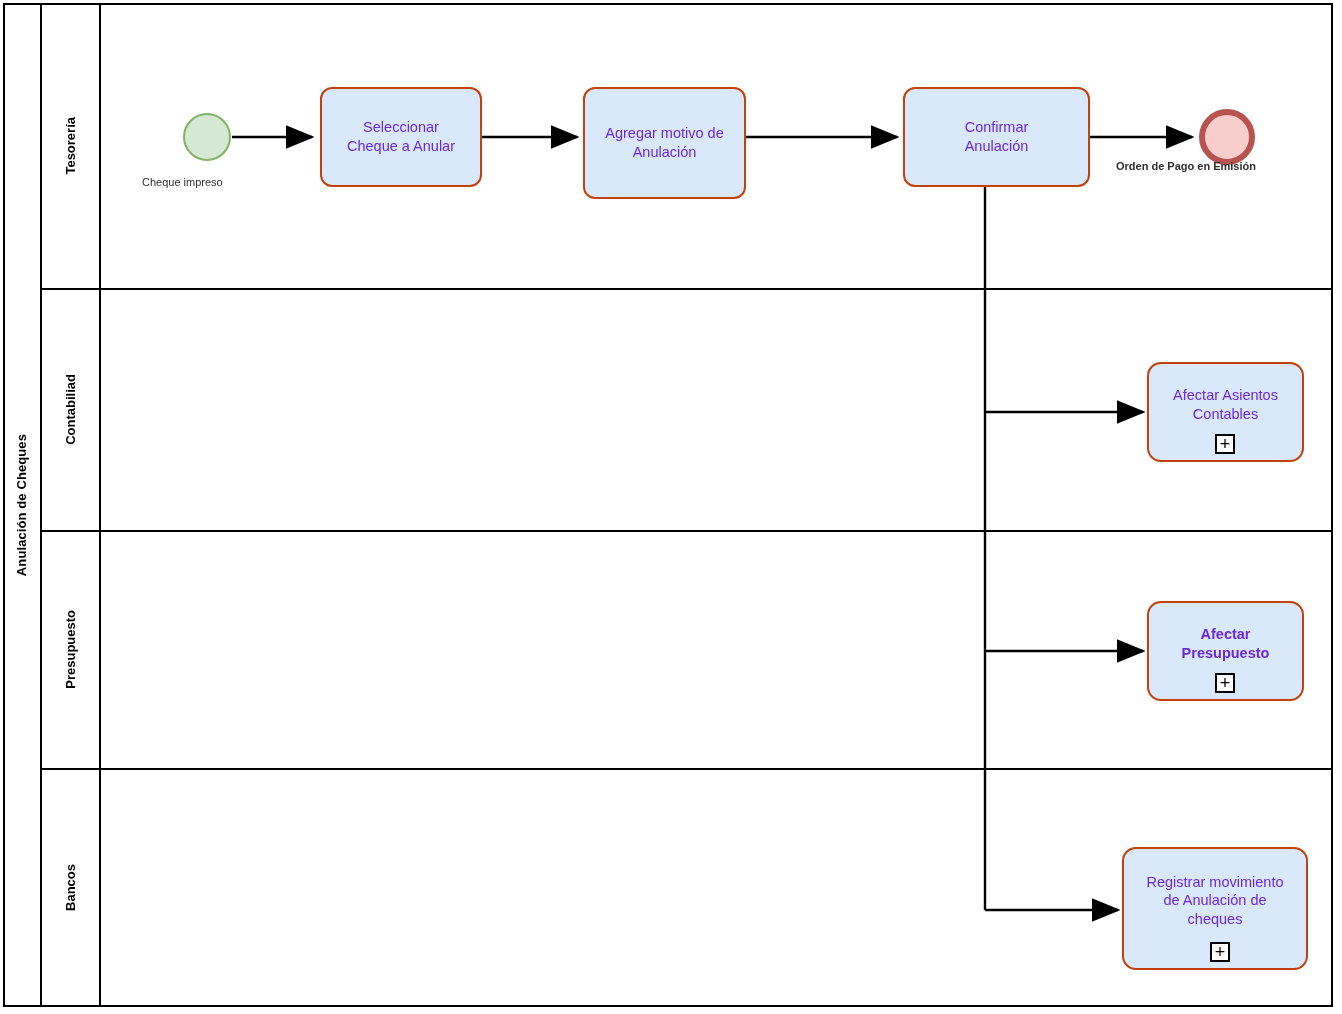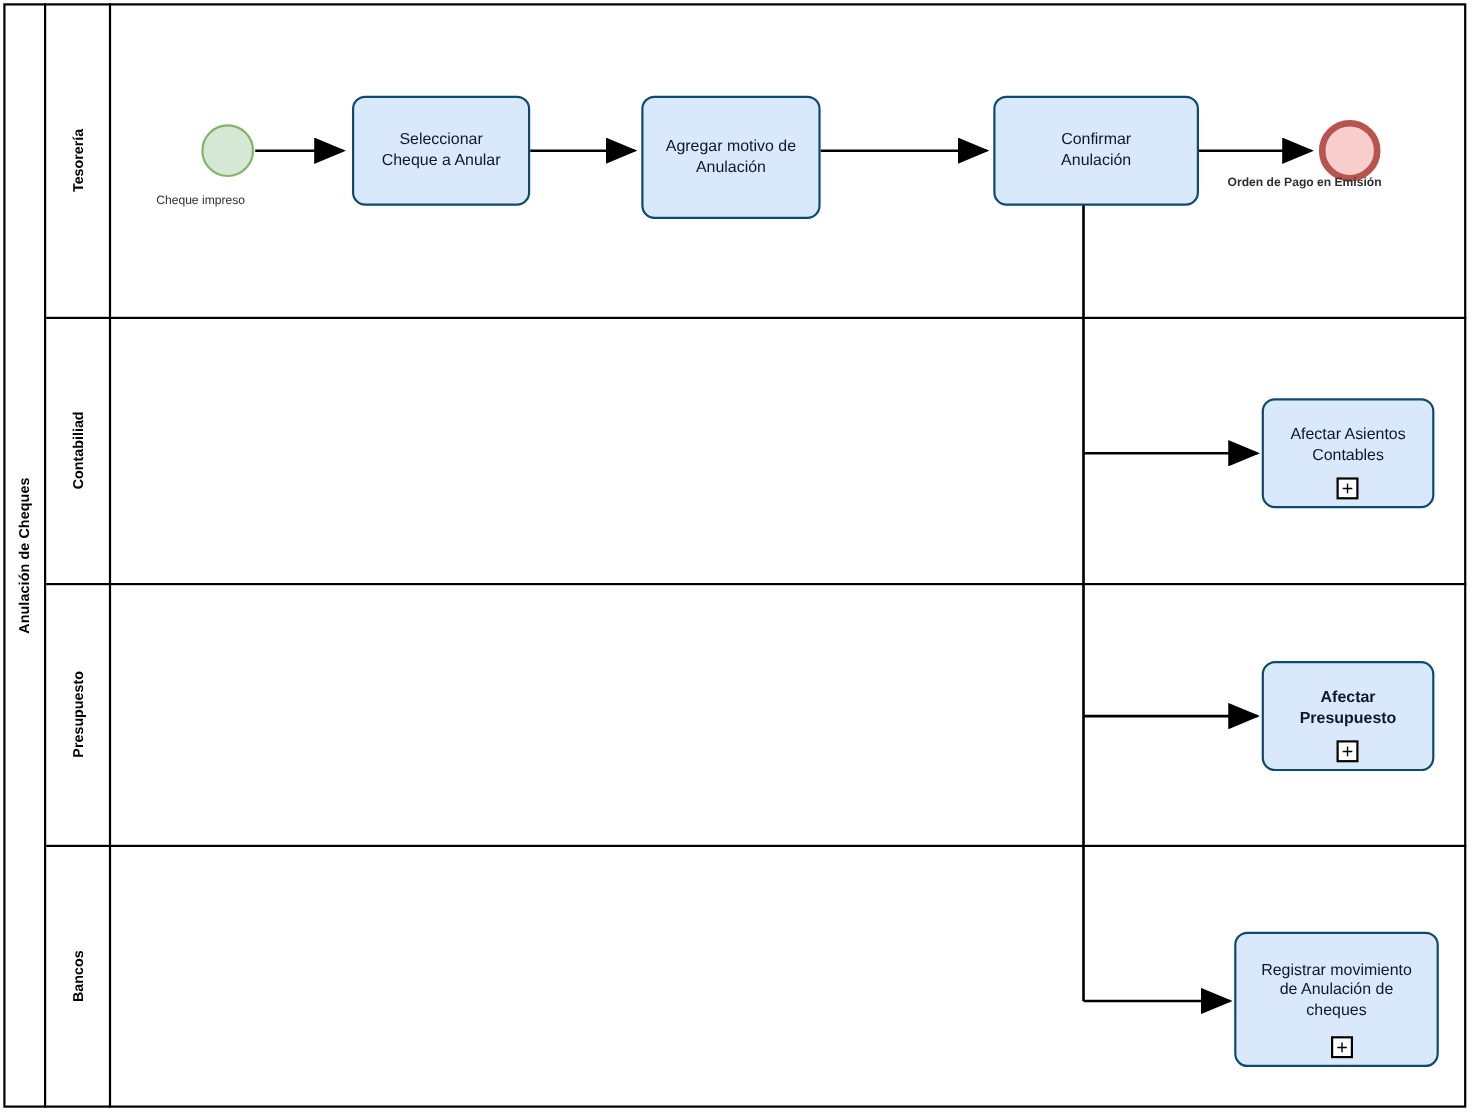--- a/index.html
+++ b/index.html
@@ -86,34 +86,35 @@
     left: 42px;
     width: 1291px;
     height: 0;
     border-top: 2px solid #000000;
   }
 
   
   .task {
     position: absolute;
     background: #dae8fc;
-    border: 2px solid #0c4a6e;
+    border: 2px solid #c2410c;
     border-radius: 12px;
     box-sizing: border-box;
     display: flex;
     align-items: center;
     justify-content: center;
     text-align: center;
     font-size: 14.5px;
-    color: #0f172a;
+    color: #6d28d9;
     line-height: 1.28;
     padding: 2px 6px;
   }
   .task.sub {
     align-items: center;
+    border-radius: 14px;
   }
   .task .tlabel {
     display: block;
     white-space: pre-line;
   }
 
   .subproc-marker {
     position: absolute;
     width: 20px;
     height: 20px;

